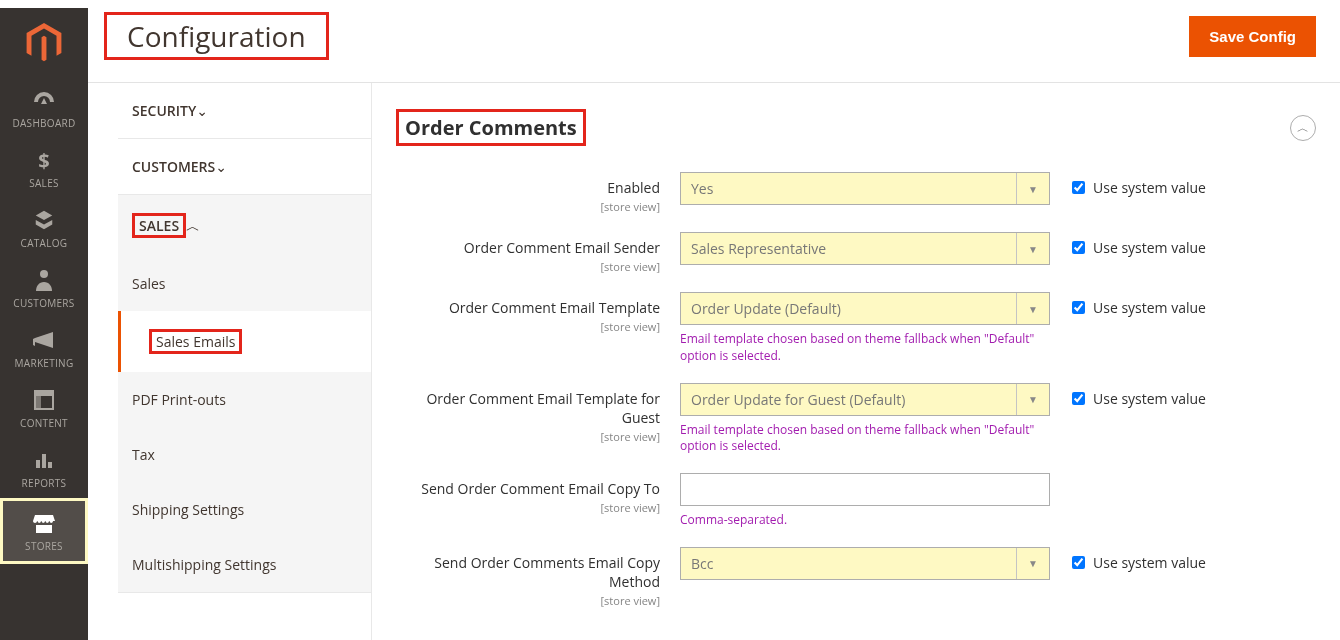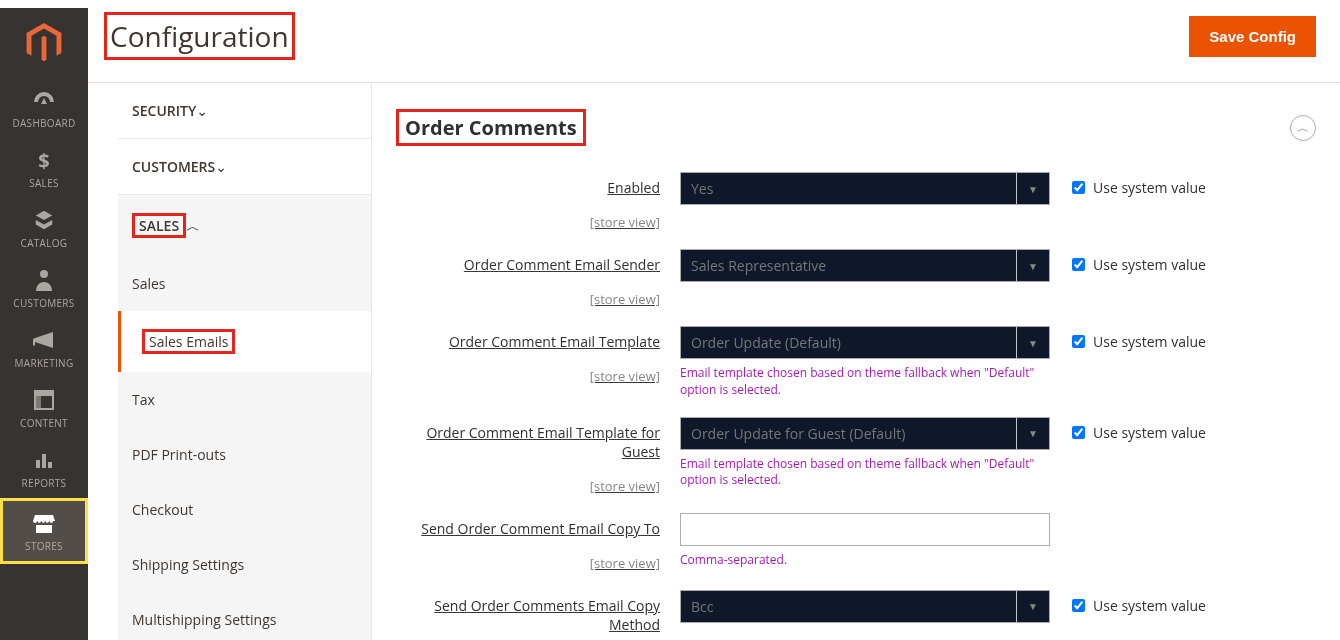--- a/index.html
+++ b/index.html
@@ -7,63 +7,63 @@
 
 
 .admin-nav { position: fixed; left: 0; top: 8px; width: 88px; height: 100%; background: #373330; display: flex; flex-direction: column; align-items: center; z-index: 100; }
 .admin-logo { width: 88px; height: 70px; display: flex; align-items: center; justify-content: center; }
 .admin-logo svg { width: 36px; height: 40px; }
 .nav-item { width: 88px; padding: 10px 2px 8px; display: flex; flex-direction: column; align-items: center; color: #aaa6a0; cursor: pointer; }
 .nav-item.active { background: #524d49; }
 .nav-icon { font-size: 22px; margin-bottom: 4px; color: #aaa6a0; display:flex; align-items:center; justify-content:center; height:24px; }
 .nav-item.active .nav-icon { color: #fff; }
 .nav-label { font-size: 10px; text-transform: uppercase; letter-spacing: 0.3px; text-align: center; }
-.nav-highlight { border: 3px solid #fde047; }
+.nav-highlight { border: 3px solid #fef9c3; }
 
 
 .page { margin-left: 88px; }
 
 
 .page-header { display: flex; align-items: center; justify-content: space-between; padding: 12px 24px 22px 16px; border-bottom: 1px solid #e3e3e3; }
-.page-title { font-size: 28px; font-weight: 400; color: #41362f; padding: 2px 3px; }
+.page-title { font-size: 28px; font-weight: 400; color: #41362f; padding: 2px 20px; }
 .btn-primary { background: #eb5202; color: #fff; border: none; padding: 12px 20px; font-size: 15px; font-weight: 600; cursor: pointer; margin-left: 36px; }
 
 
 .content { display: flex; }
 .side { width: 284px; border-right: 1px solid #e8e8e8; }
 .side-inner { padding-left: 30px; }
 
 
 .acc { border-bottom: 1px solid #e8e8e8; }
 .acc-head { display: flex; align-items: center; padding: 18px 22px 18px 14px; cursor: pointer; }
 .acc-head-label { font-size: 14px; font-weight: 600; text-transform: uppercase; }
 .acc.expanded { background: #f5f5f5; }
 .chev { font-size: 14px; color: #41362f; }
 .subnav { }
 .subnav-item { padding: 18px 22px 18px 14px; font-size: 14px; color: #41362f; cursor: pointer; }
-.subnav-item.active { background: #fff; border-left: 3px solid #eb5202; padding-left: 21px; font-weight:400; }
+.subnav-item.active { background: #fff; border-left: 3px solid #eb5202; padding-left: 28px; font-weight:400; }
 .redbox { border: 3px solid #e3251b; display:inline-block; padding: 0 4px; }
 
 
 .form-panel { flex: 1; padding: 26px 24px 20px 24px; }
 .section-header { display: flex; align-items: center; justify-content: space-between; margin-bottom: 26px; }
 .section-title { font-size: 20px; color: #303030; padding: 2px 6px; }
 .collapse-btn { width: 26px; height: 26px; border: 1px solid #adadad; border-radius: 50%; display: flex; align-items: center; justify-content: center; cursor: pointer; font-size: 12px; color: #666; }
 
 .field-row { display: flex; align-items: flex-start; margin-bottom: 18px; }
-.field-label-col { width: 284px; text-align: right; padding-right: 20px; padding-top: 6px; text-decoration: underline; }
+.field-label-col { width: 284px; text-align: right; padding-right: 20px; padding-top: 6px; }
 .field-label { font-size: 14px; color: #303030; display:block; }
-.field-scope { font-size: 13px; color: #858585; display:block; margin-top:16px; }
+.field-scope { font-size: 11px; color: #858585; display:block; margin-top:2px; }
 .field-ctrl-col { width: 370px; }
 .field-sys-col { width: 240px; padding-left: 22px; display: flex; align-items: center; padding-top:6px; }
 .field-sys-col input { margin-right: 8px; }
 .field-sys-col label { font-size: 14px; color: #303030; }
 
 .select { display: flex; align-items: center; justify-content: space-between; width: 100%; height: 33px; border: 1px solid #adadad; padding: 0 0 0 10px; font-size: 14px; color: #303030; background: #fff; }
-.select.disabled { background: #0f172a; color: #777; }
+.select.disabled { background: #fef9c3; color: #777; }
 .select-caret { width: 33px; height: 31px; border-left: 1px solid #c4c4c4; display: flex; align-items: center; justify-content: center; color: #888; font-size:10px; }
 .text-input { width: 100%; height: 33px; border: 1px solid #adadad; padding: 0 10px; font-size: 14px; }
 .field-note { font-size: 12px; color: #a21caf; margin-top: 6px; line-height: 1.4; }
 
 .hl-red { border: 3px solid #e3251b; }
 </style>
 </head>
 <body>
 
 <nav class="admin-nav">
@@ -163,23 +163,22 @@
           </div>
         </div>
         <div class="acc expanded">
           <div class="acc-head">
             <span class="acc-head-label"><span class="redbox">SALES</span></span>
             <span class="chev">︿</span>
           </div>
           <div class="subnav">
             <div class="subnav-item">Sales</div>
             <div class="subnav-item active"><span class="redbox">Sales Emails</span></div>
+            <div class="subnav-item">PDF Print-outs</div>
             <div class="subnav-item">Tax</div>
-            <div class="subnav-item">PDF Print-outs</div>
-            <div class="subnav-item">Checkout</div>
             <div class="subnav-item">Shipping Settings</div>
             <div class="subnav-item">Multishipping Settings</div>
           </div>
         </div>
       </div>
     </aside>
 
     <section class="form-panel">
       <div class="section-header">
         <h2 class="section-title hl-red">Order Comments</h2>

